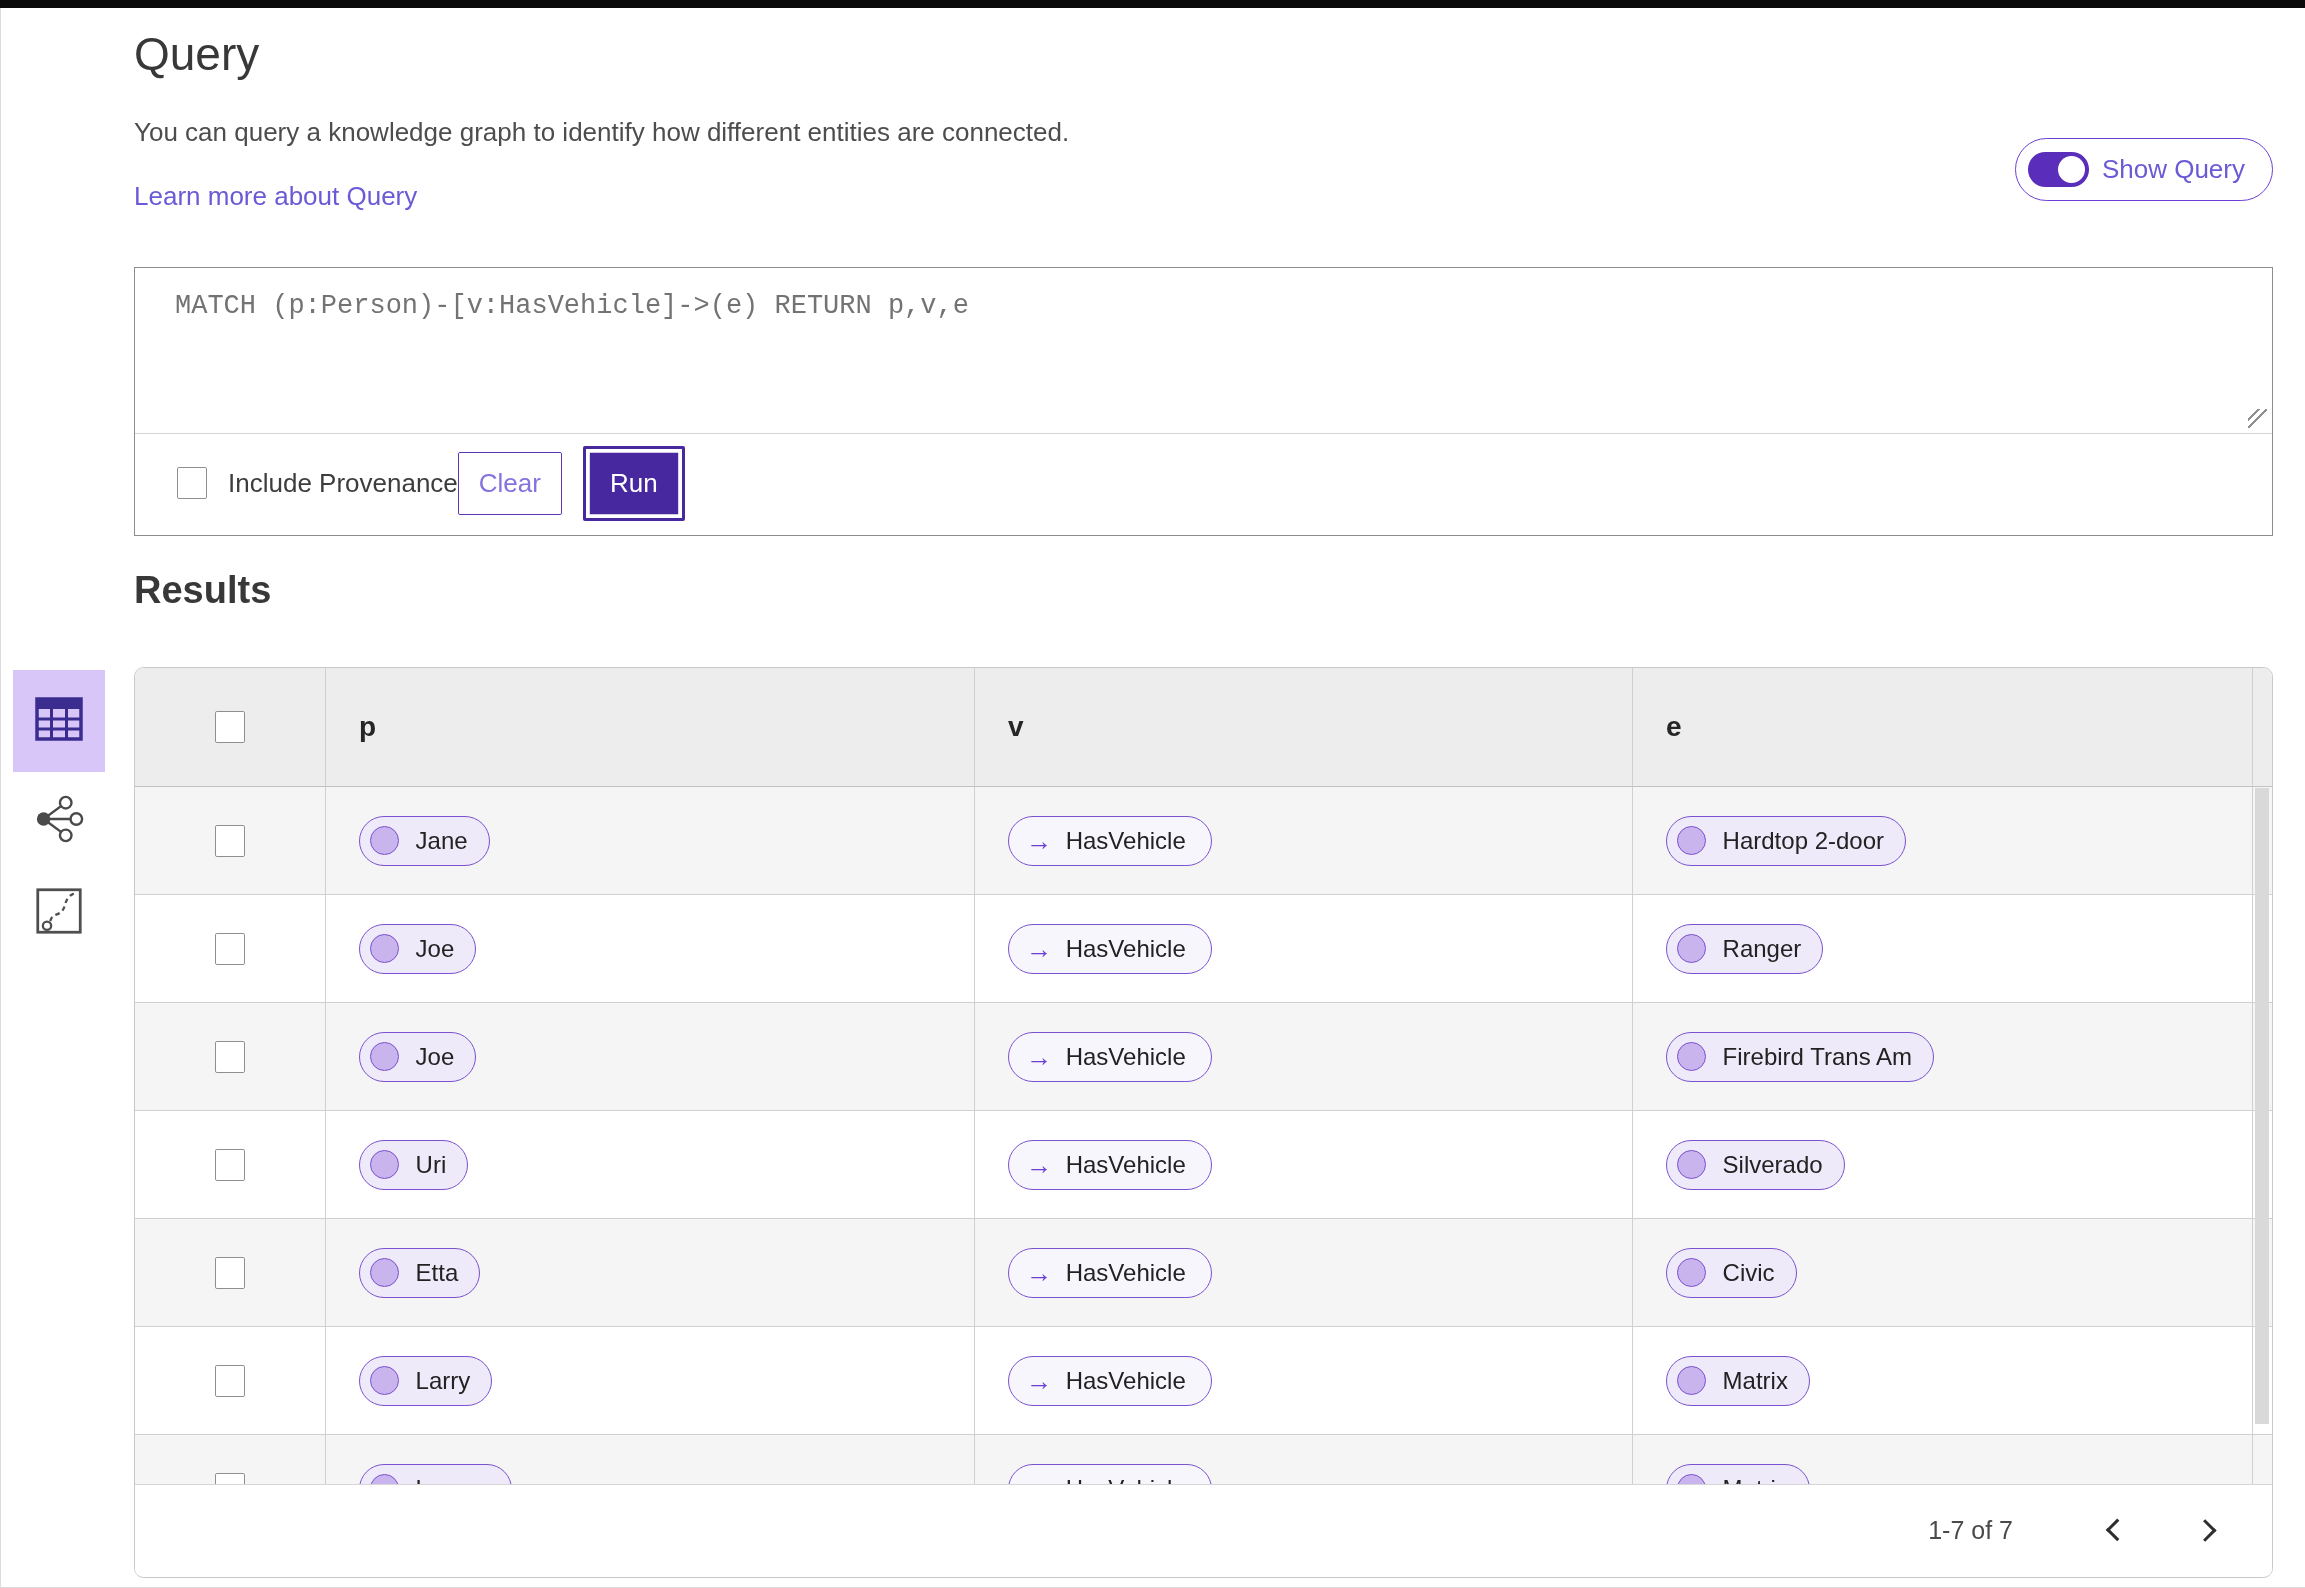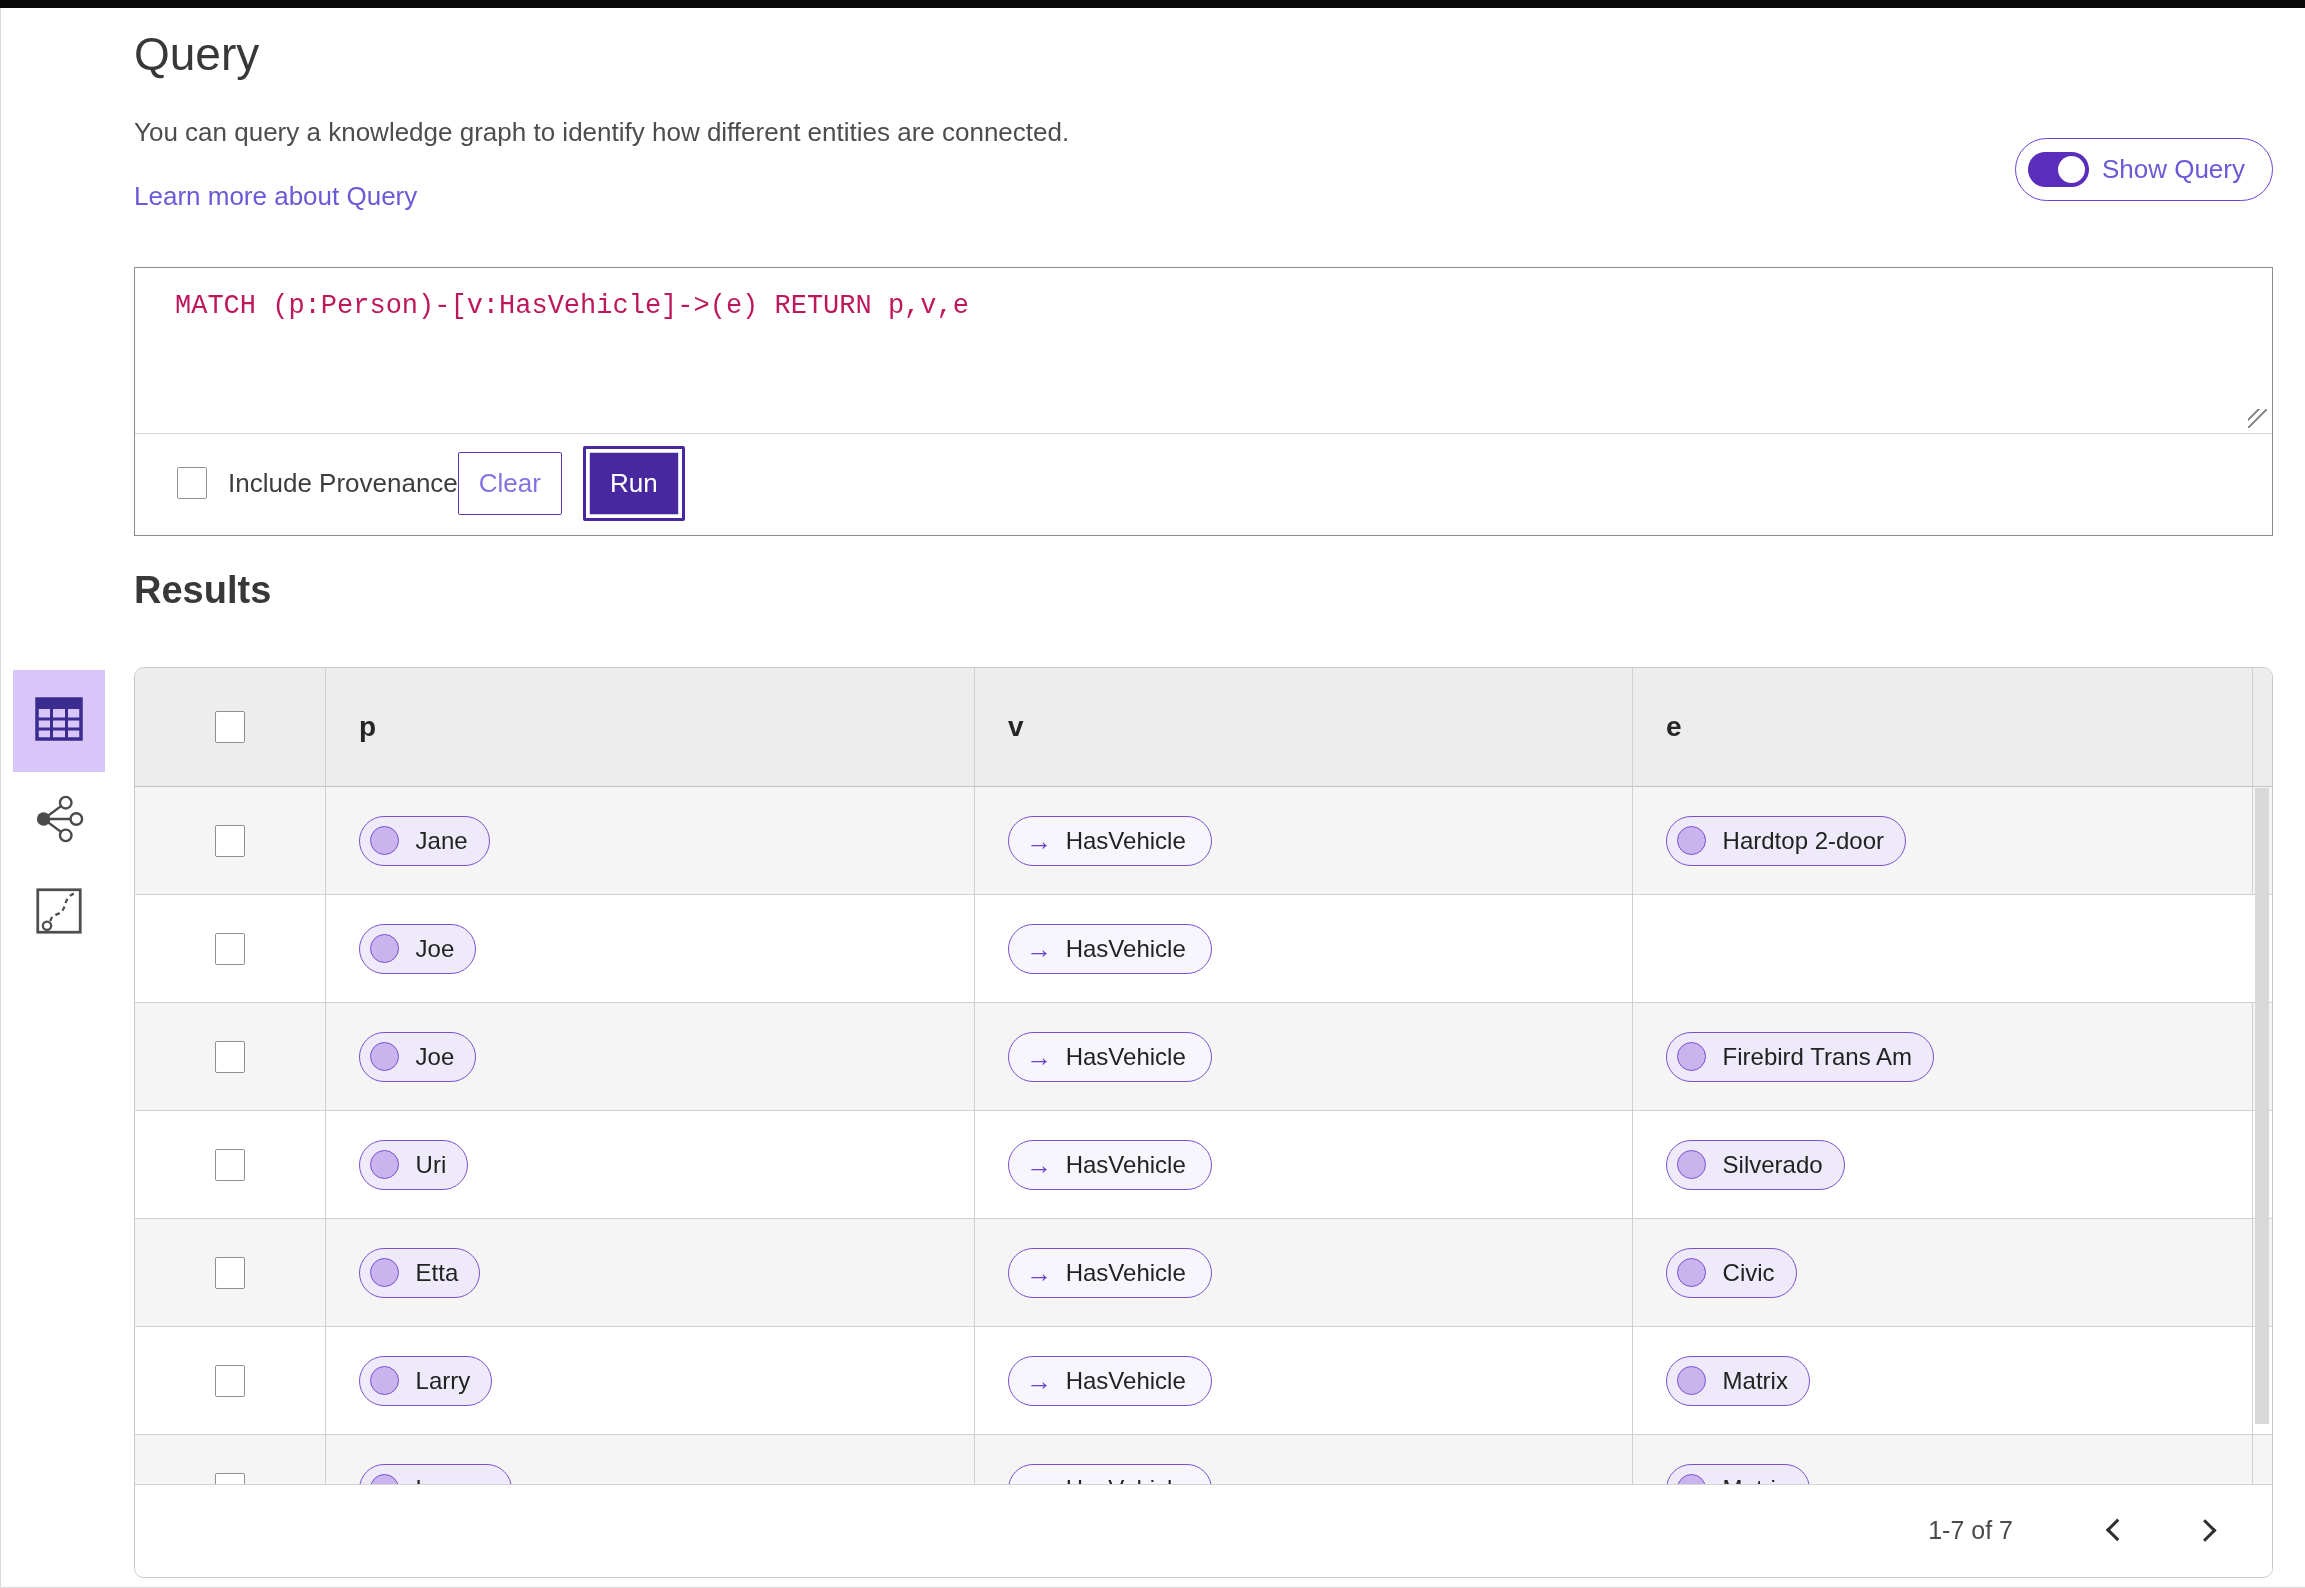--- a/index.html
+++ b/index.html
@@ -26,21 +26,21 @@
   .show-toggle .tlabel{font-size:26px;color:#6a5ad6;}
 
   
   .query-panel{
     position:absolute;left:134px;top:267px;width:2139px;height:269px;
     border:1.9px solid #8c8c8c;background:#fff;box-sizing:border-box;
   }
   .query-editor{position:relative;height:165px;box-sizing:border-box;padding:23px 29px 0 40px;cursor:text;}
   .query-text{
     font-family:"Liberation Mono","DejaVu Sans Mono",monospace;
-    font-size:27px;color:#be185d;white-space:pre;
+    font-size:27px;color:#737373;white-space:pre;
   }
   .resize-handle{
     position:absolute;right:4.8px;bottom:4.8px;width:19px;height:19px;cursor:nwse-resize;
     background:
       linear-gradient(135deg,transparent 0 6.7px,#8f8f8f 6.7px 8.6px,transparent 8.6px 12.5px,#8f8f8f 12.5px 14.4px,transparent 14.4px);
   }
   .query-footer{
     height:99px;border-top:1px solid #d6d6d6;display:flex;align-items:center;
     justify-content:flex-start;padding:0 25px 0 42px;box-sizing:border-box;
   }
@@ -226,20 +226,26 @@
             <span class="ncirc"></span>
             <span>Joe</span>
           </span>
         </div>
       <div class="cell bl">
           <span class="pill edge">
             <span class="earrow">→</span>
             <span>HasVehicle</span>
           </span>
         </div>
+      <div class="cell bl">
+          <span class="pill node">
+            <span class="ncirc"></span>
+            <span>Ranger</span>
+          </span>
+        </div>
       <div class="cell bl"></div>
     </div>
 
     <div class="trow stripe grid-row">
       <div class="cell c-check">
           <span class="cbx"></span>
         </div>
       <div class="cell bl">
           <span class="pill node">
             <span class="ncirc"></span>

